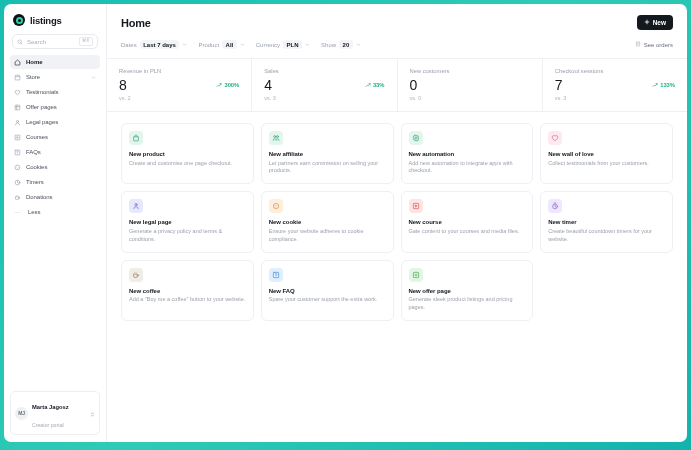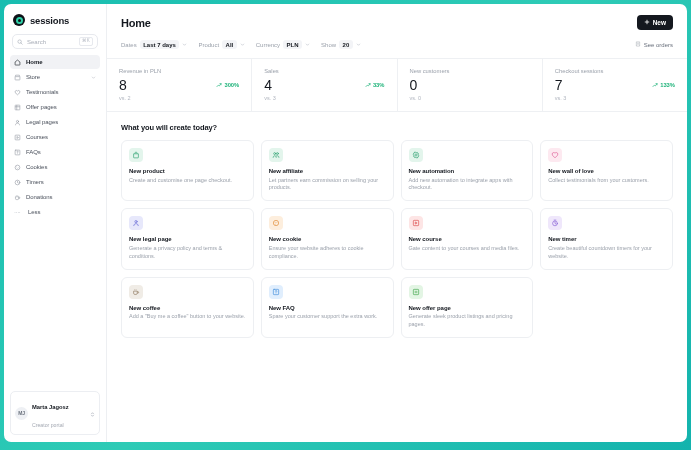--- a/index.html
+++ b/index.html
@@ -180,21 +180,21 @@
   .card-desc { font-size: 5.5px; color: #9ba1ab; line-height: 1.45; }
   .card.empty { border: none; cursor: default; }
 </style>
 </head>
 <body>
 
 <aside class="sidebar">
 
   <div class="brand">
     <span class="brand-mark"></span>
-    <span class="brand-name">sessions</span>
+    <span class="brand-name">listings</span>
   </div>
 
   <div class="search-wrap">
     <div class="search-box">
       <span class="ico">
         <svg width="6" height="6" viewBox="0 0 16 16" fill="none" stroke="#a9aeb8" stroke-width="1.7">
           <circle cx="7" cy="7" r="4.6"></circle>
             <path d="M10.4 10.4L14 14" stroke-linecap="round"></path>
         </svg>
       </span>
@@ -458,21 +458,20 @@
             </svg>
           </span>
           <span>133%</span>
         </span>
       </div>
       <div class="stat-prev">vs. 3</div>
     </div>
   </section>
 
   <section class="create-section">
-    <h2 class="create-heading">What you will create today?</h2>
 
     <div class="grid">
 
       <div class="card">
         <div class="card-icon" style="background:#e3f5ec">
           <svg width="8" height="8" viewBox="0 0 16 16" fill="none" stroke="#3aa87a" stroke-width="1.4" stroke-linejoin="round">
             <path d="M3.2 5.6h9.6v7.2a.9.9 0 01-.9.9H4.1a.9.9 0 01-.9-.9z"></path>
               <path d="M5.9 5.6V4.3a2.1 2.1 0 014.2 0v1.3"></path>
           </svg>
         </div>

